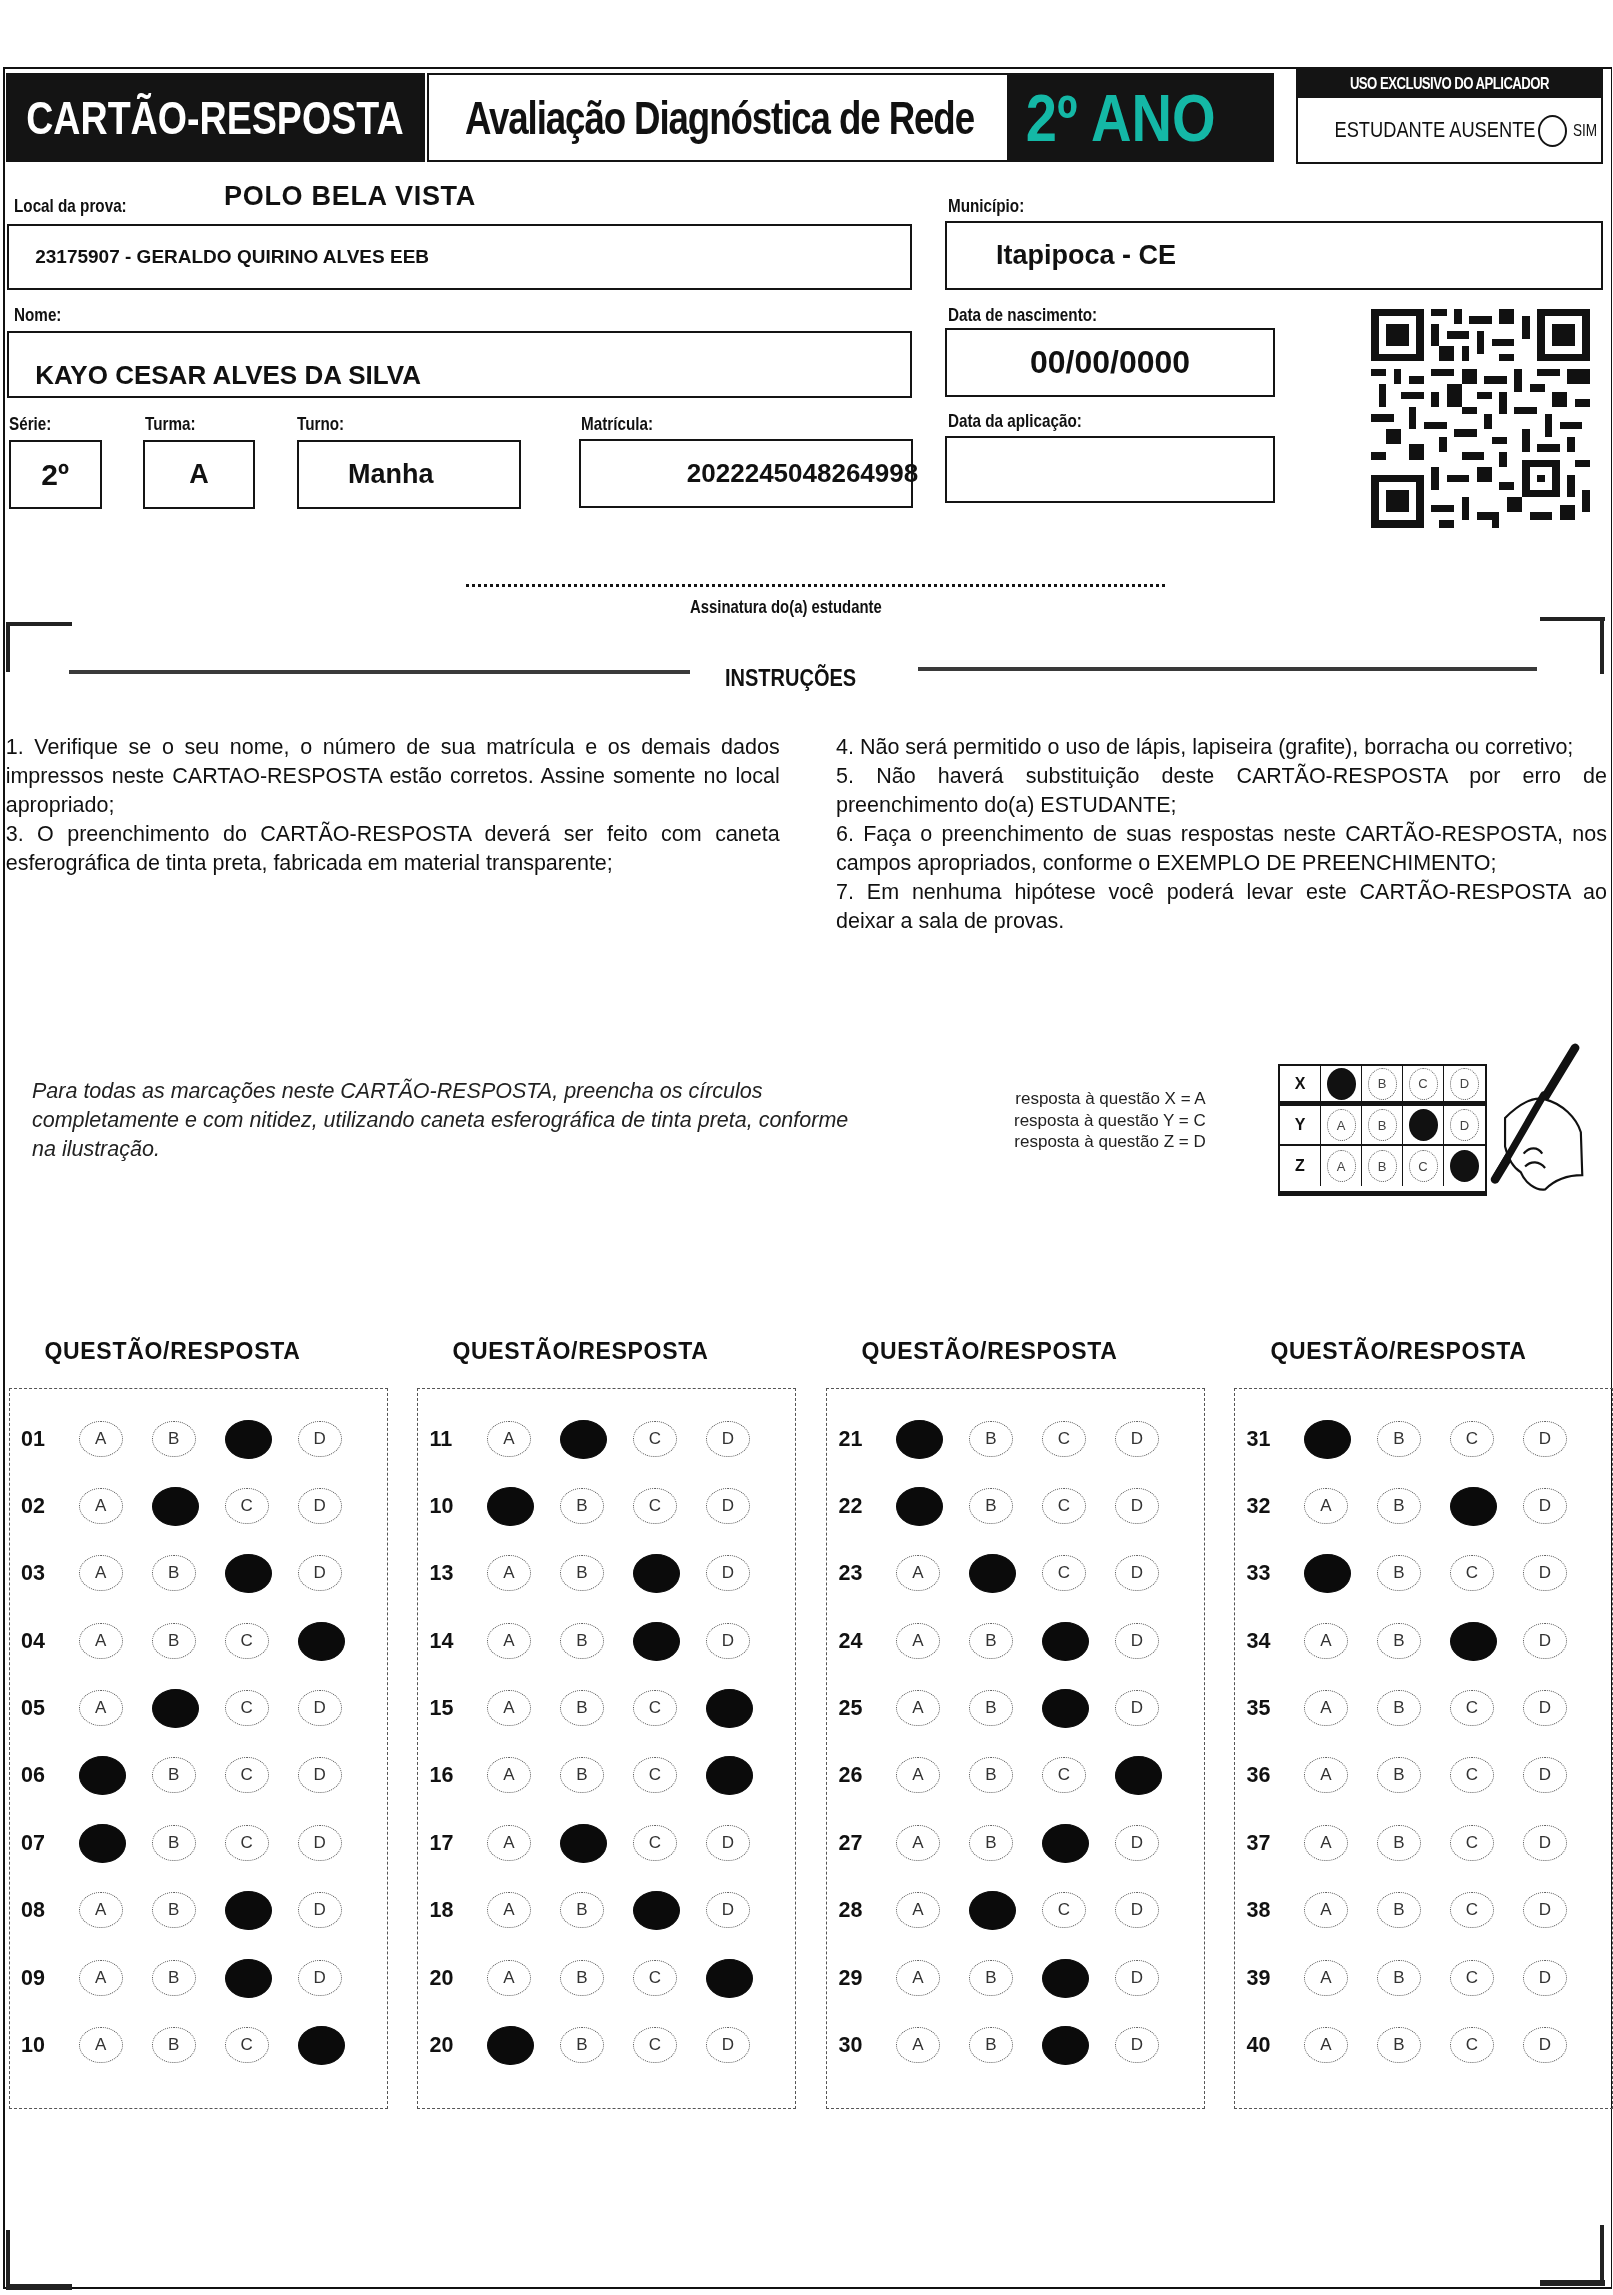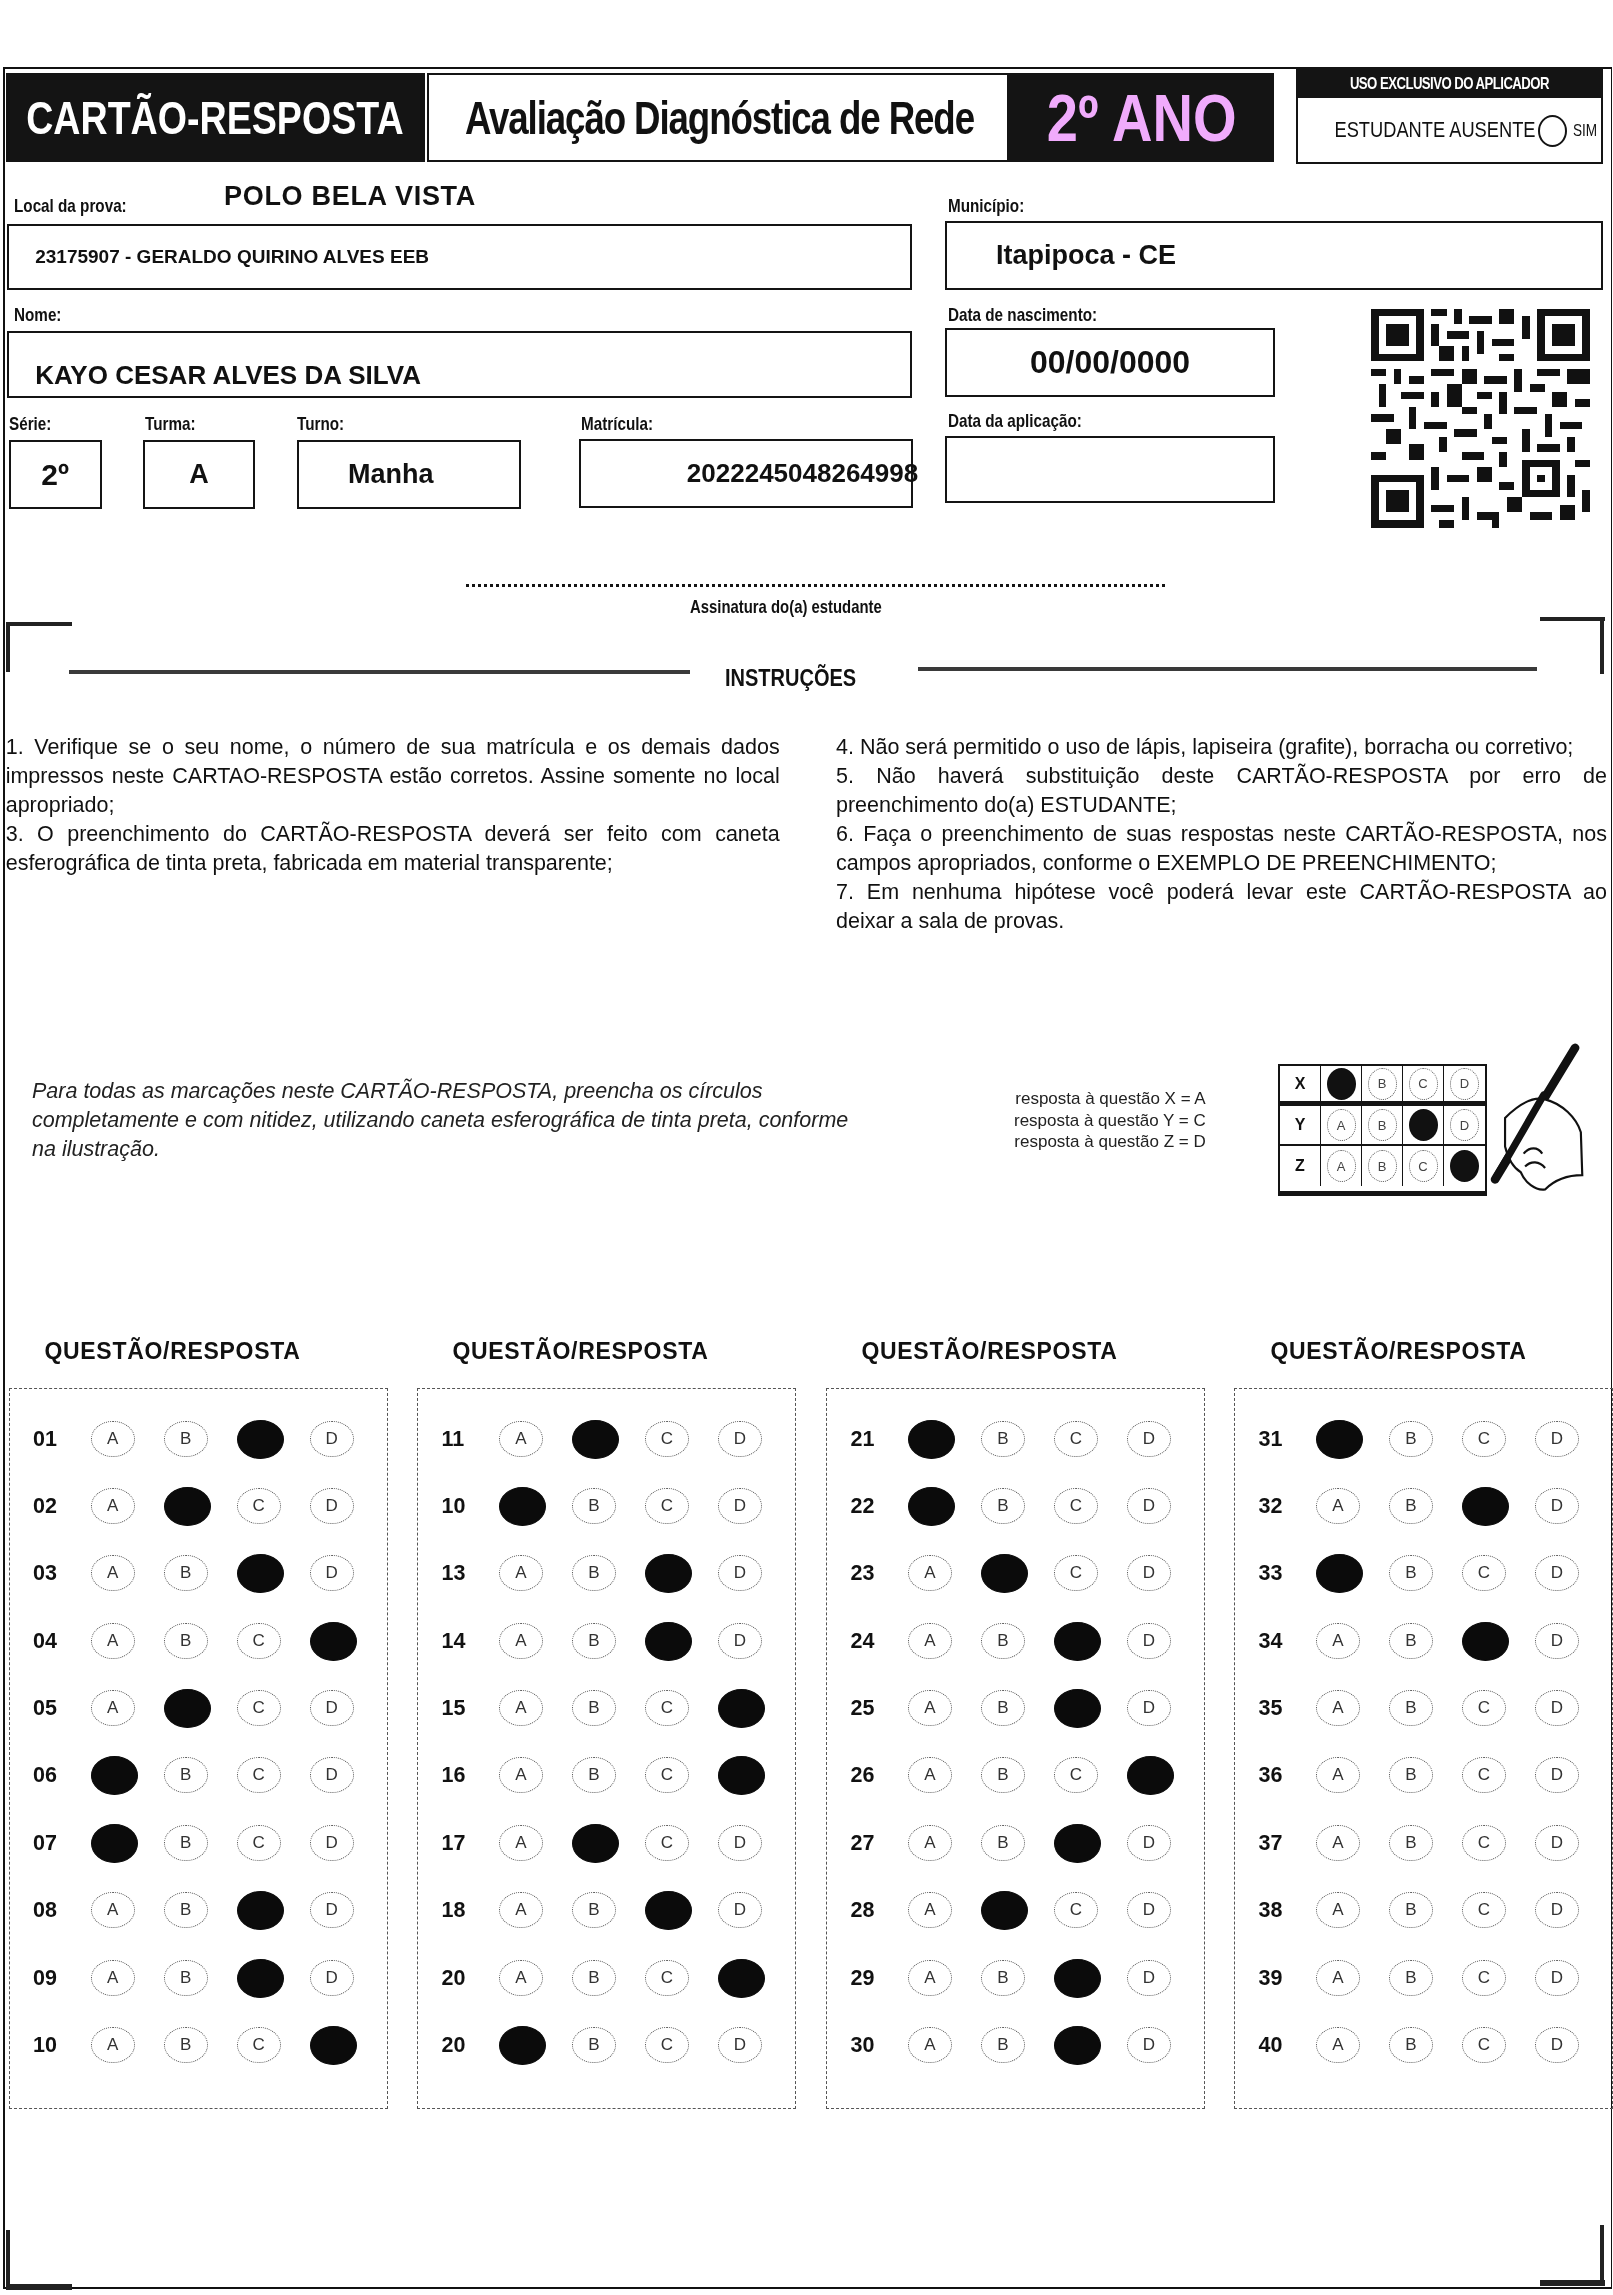--- a/index.html
+++ b/index.html
@@ -12,21 +12,21 @@
   }
   .hdr-title-wrap { position: absolute; left: 5.7px; top: 73px; width: 419px; height: 89px; background: #141414; }
   .hdr-eval {
     position: absolute; left: 427px; top: 73px; width: 582px; height: 89px;
     border: 2.2px solid #141414; background: #fff; display: flex; align-items: center;
     padding-left: 36px; font-size: 47px; font-weight: bold; letter-spacing: -1.4px;
   }
   .hdr-eval span { display: inline-block; transform: scaleX(0.78); transform-origin: left center; white-space: nowrap; }
   .hdr-ano {
     position: absolute; left: 1009px; top: 73px; width: 265px; height: 89px;
-    background: #141414; color: #f0abfc; display: flex; align-items: center; justify-content: center;
+    background: #141414; color: #14b8a6; display: flex; align-items: center; 
     font-size: 66px; font-weight: bold;
   }
   .hdr-ano span { display: inline-block; transform: scaleX(0.85); }
   .hdr-title-text { position: absolute; left: 5.7px; top: 73px; width: 419px; height: 89px; display: flex; align-items: center; justify-content: center; color: #fff; font-size: 47px; font-weight: bold; }
   .hdr-title-text span { display: inline-block; transform: scaleX(0.8); white-space: nowrap; }
 
   .aplicador {
     position: absolute; left: 1296px; top: 67px; width: 307px; height: 97px;
     border: 2.2px solid #141414;
   }
@@ -106,21 +106,21 @@
 
   
   .qr-head {
     position: absolute; top: 1338px; width: 287px; text-align: center; font-size: 23px; font-weight: 900;
     letter-spacing: 0.7px;
   }
   .ans-block {
     position: absolute; top: 1388px; width: 379px; height: 721px;
     border: 1.4px dashed #555;
   }
-  .ans-row { position: absolute; left: 12px; width: 100%; height: 36px; display: flex; align-items: center; text-decoration: underline; }
+  .ans-row { position: absolute; left: 0; width: 100%; height: 36px; display: flex; align-items: center; text-decoration: underline; }
   .q-num { position: absolute; left: 11.5px; font-size: 21.5px; font-weight: 900; width: 43px; }
   .bubble {
     position: absolute; width: 44px; height: 36px; border-radius: 50%;
     border: 1.4px dotted #555; display: flex; align-items: center; justify-content: center;
     font-size: 17px; color: #333;
   }
   .bubble.filled { background: #0b0b0b; border: 1.4px solid #0b0b0b; color: transparent; width: 47px; height: 39px; }
 </style>
 </head>
 <body>

